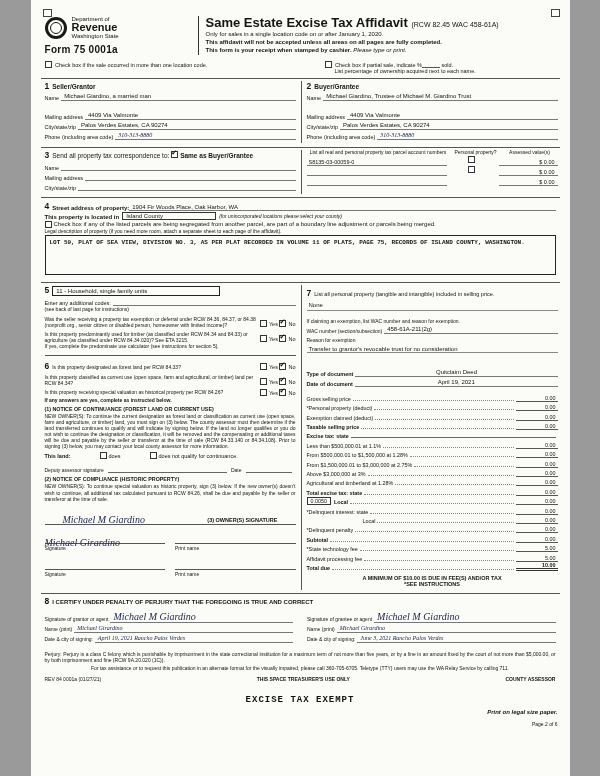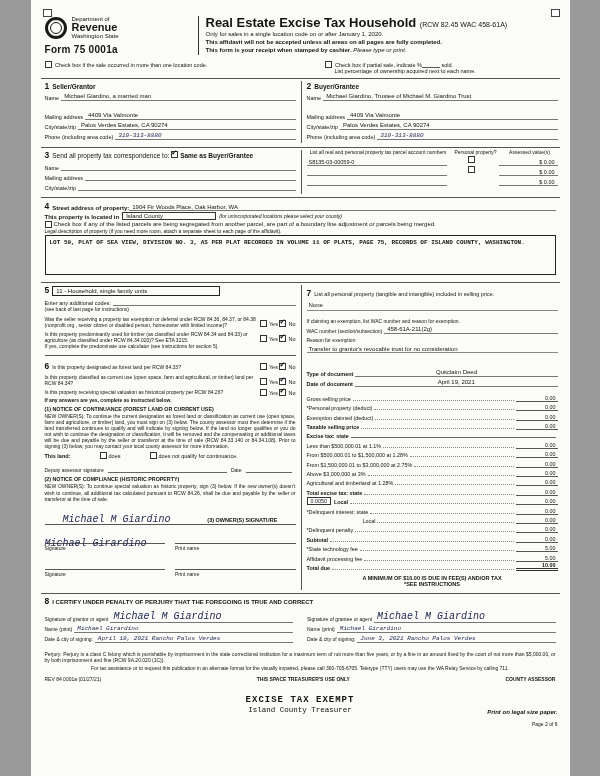--- a/index.html
+++ b/index.html
@@ -27,21 +27,21 @@
   .cbl{width:280px;flex:none}
   .cbr{flex:1}
   .cbr .ind{margin-left:10px}
   .blankline{display:inline-block;width:18px;border-bottom:1px solid #555;height:6px;vertical-align:bottom}
   .cb{width:5px;height:5px;border:1px solid #333;display:inline-block;vertical-align:-1px;margin:0 2px 0 0;position:relative;background:#fff}
   .cb.checked::after{content:"\2714";position:absolute;left:-1px;top:-3px;font-size:7px;color:#111}
   
   .fr{display:flex;align-items:flex-end;font-size:5.5px;margin-top:2px}
   .fr .lb{white-space:nowrap;padding-right:2px;flex:none}
   .fr .vl{flex:1;border-bottom:1px solid #777;min-height:7px;padding:0 3px;font-size:6px}
-  .hand{font-family:Liberation Mono, monospace;font-style:italic;color:#232a52;font-size:7.5px}
+  .hand{font-family:Liberation Serif, serif;font-style:italic;color:#232a52;font-size:7.5px}
   .hand.big{font-size:10px}
   .secnum{font-weight:bold;font-size:8.5px;margin-right:3px}
   .sech{font-size:6.5px;display:flex;align-items:baseline}
   
   .tc{display:flex;border-top:1px solid #555;margin-top:4px;padding-top:2px}
   .tc .c1{flex:1;padding:0 5px 3px 4px;border-right:1px solid #555}
   .tc .c2{flex:1;padding:0 2px 3px 5px}
   .namer{margin-bottom:11px}
   
   .pth{display:flex;font-size:5px;text-align:center;line-height:1.15}
@@ -121,21 +121,21 @@
         <div>
           <div class="dept-sm">Department of</div>
           <div class="dept-big">Revenue</div>
           <div class="dept-ws">Washington State</div>
         </div>
       </div>
       <div class="form-no">Form 75 0001a</div>
     </div>
     <div class="hdr-div"></div>
     <div class="hdr-right">
-      <div class="title"><span>Real Estate Excise Tax Household</span> <span class="rcw">(RCW 82.45 WAC 458-61A)</span></div>
+      <div class="title"><span>Same Estate Excise Tax Affidavit</span> <span class="rcw">(RCW 82.45 WAC 458-61A)</span></div>
       <div class="note">Only for sales in a single location code on or after January 1, 2020.</div>
       <div class="note b">This affidavit will not be accepted unless all areas on all pages are fully completed.</div>
       <div class="note"><span class="b">This form is your receipt when stamped by cashier.</span> <span class="i">Please type or print.</span></div>
     </div>
   </div>
 
   <div class="cbrow">
     <div class="cbl">
       <span class="cb"></span>
       <span>Check box if the sale occurred in more than one location code.</span>
@@ -524,20 +524,19 @@
 
   <div class="footrow">
     <span class="t5">REV 84 0001a (01/27/21)</span>
     <span class="t5 b">THIS SPACE TREASURER'S USE ONLY</span>
     <span class="t5 b">COUNTY ASSESSOR</span>
   </div>
 
   <div class="stamparea">
     <div class="stamp">
       <div class="st1">EXCISE TAX EXEMPT</div>
-      <div>Island County Treasurer</div>
     </div>
     <div class="pright">
       <div class="b i t6">Print on legal size paper.</div>
       <div class="t5 pg">Page 2 of 6</div>
     </div>
   </div>
 </div>
 
 </body></html>

